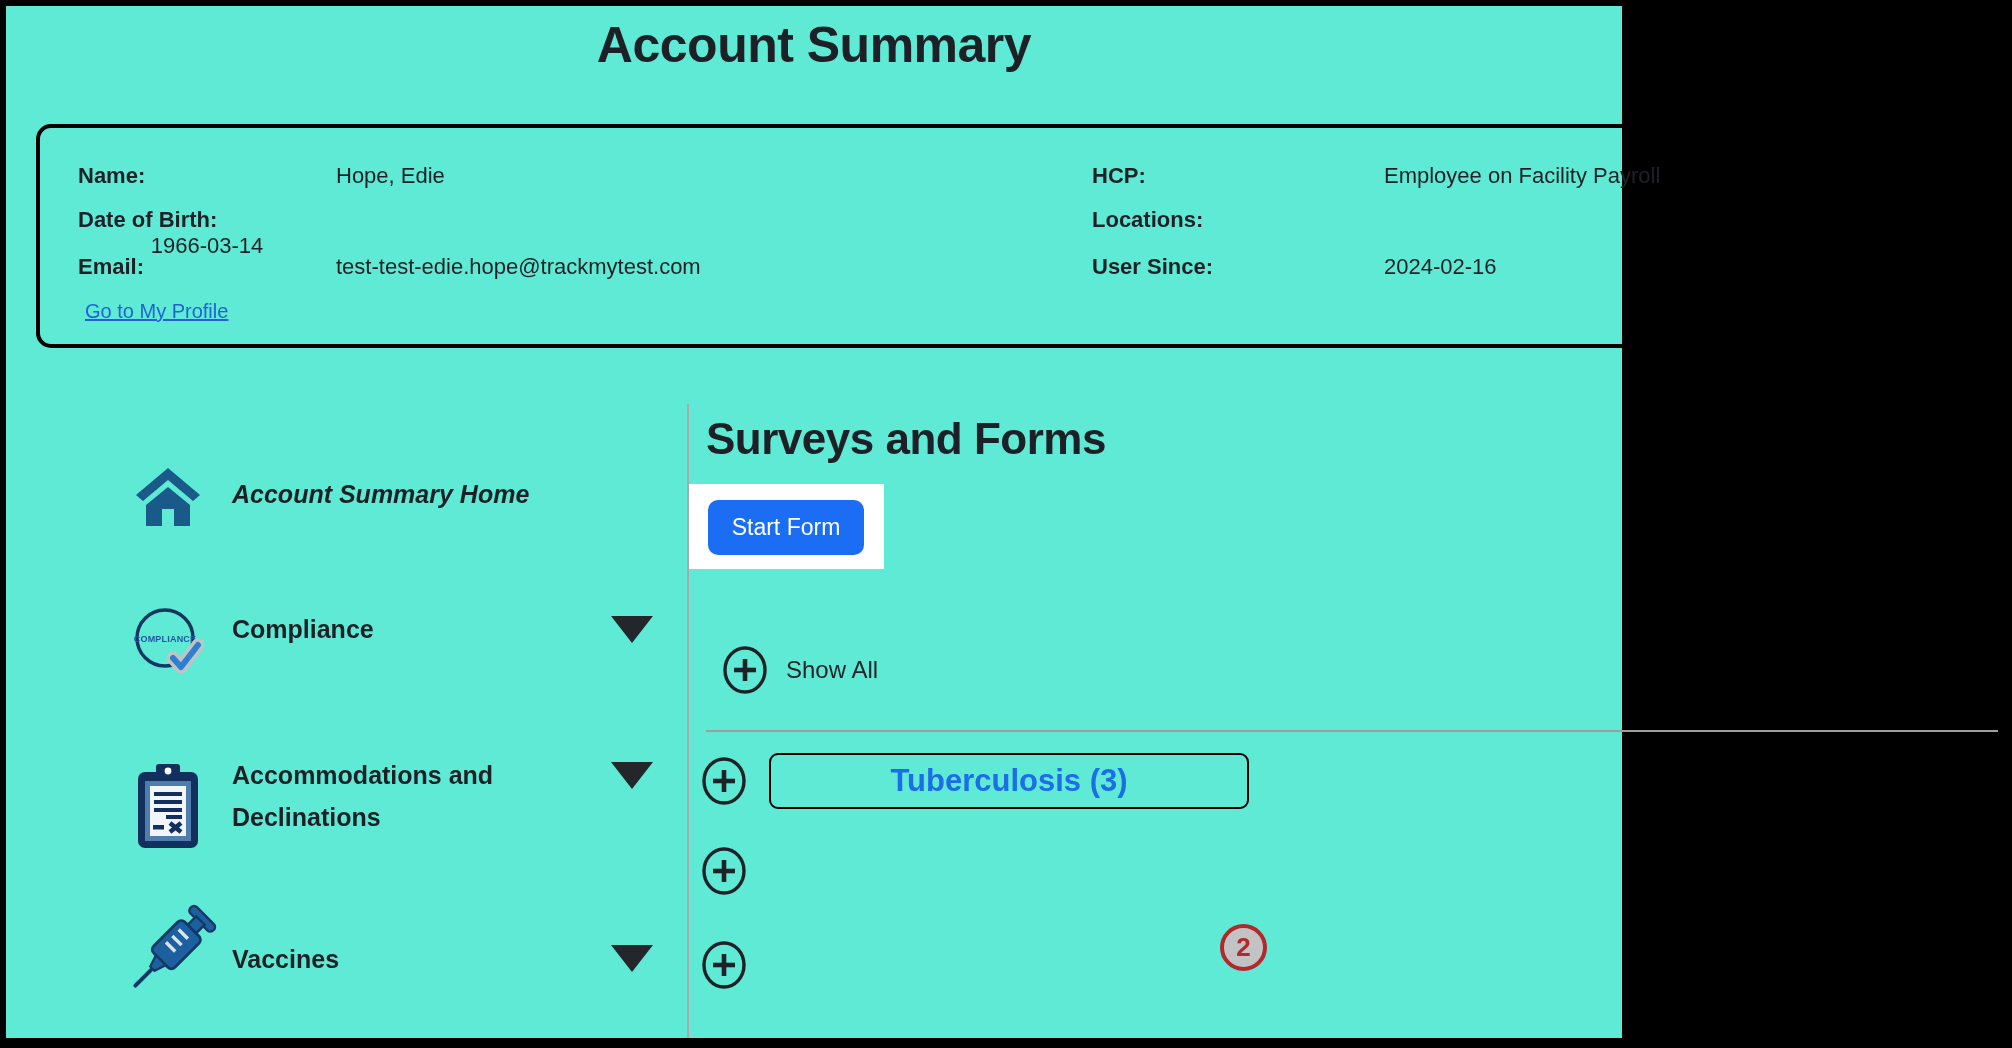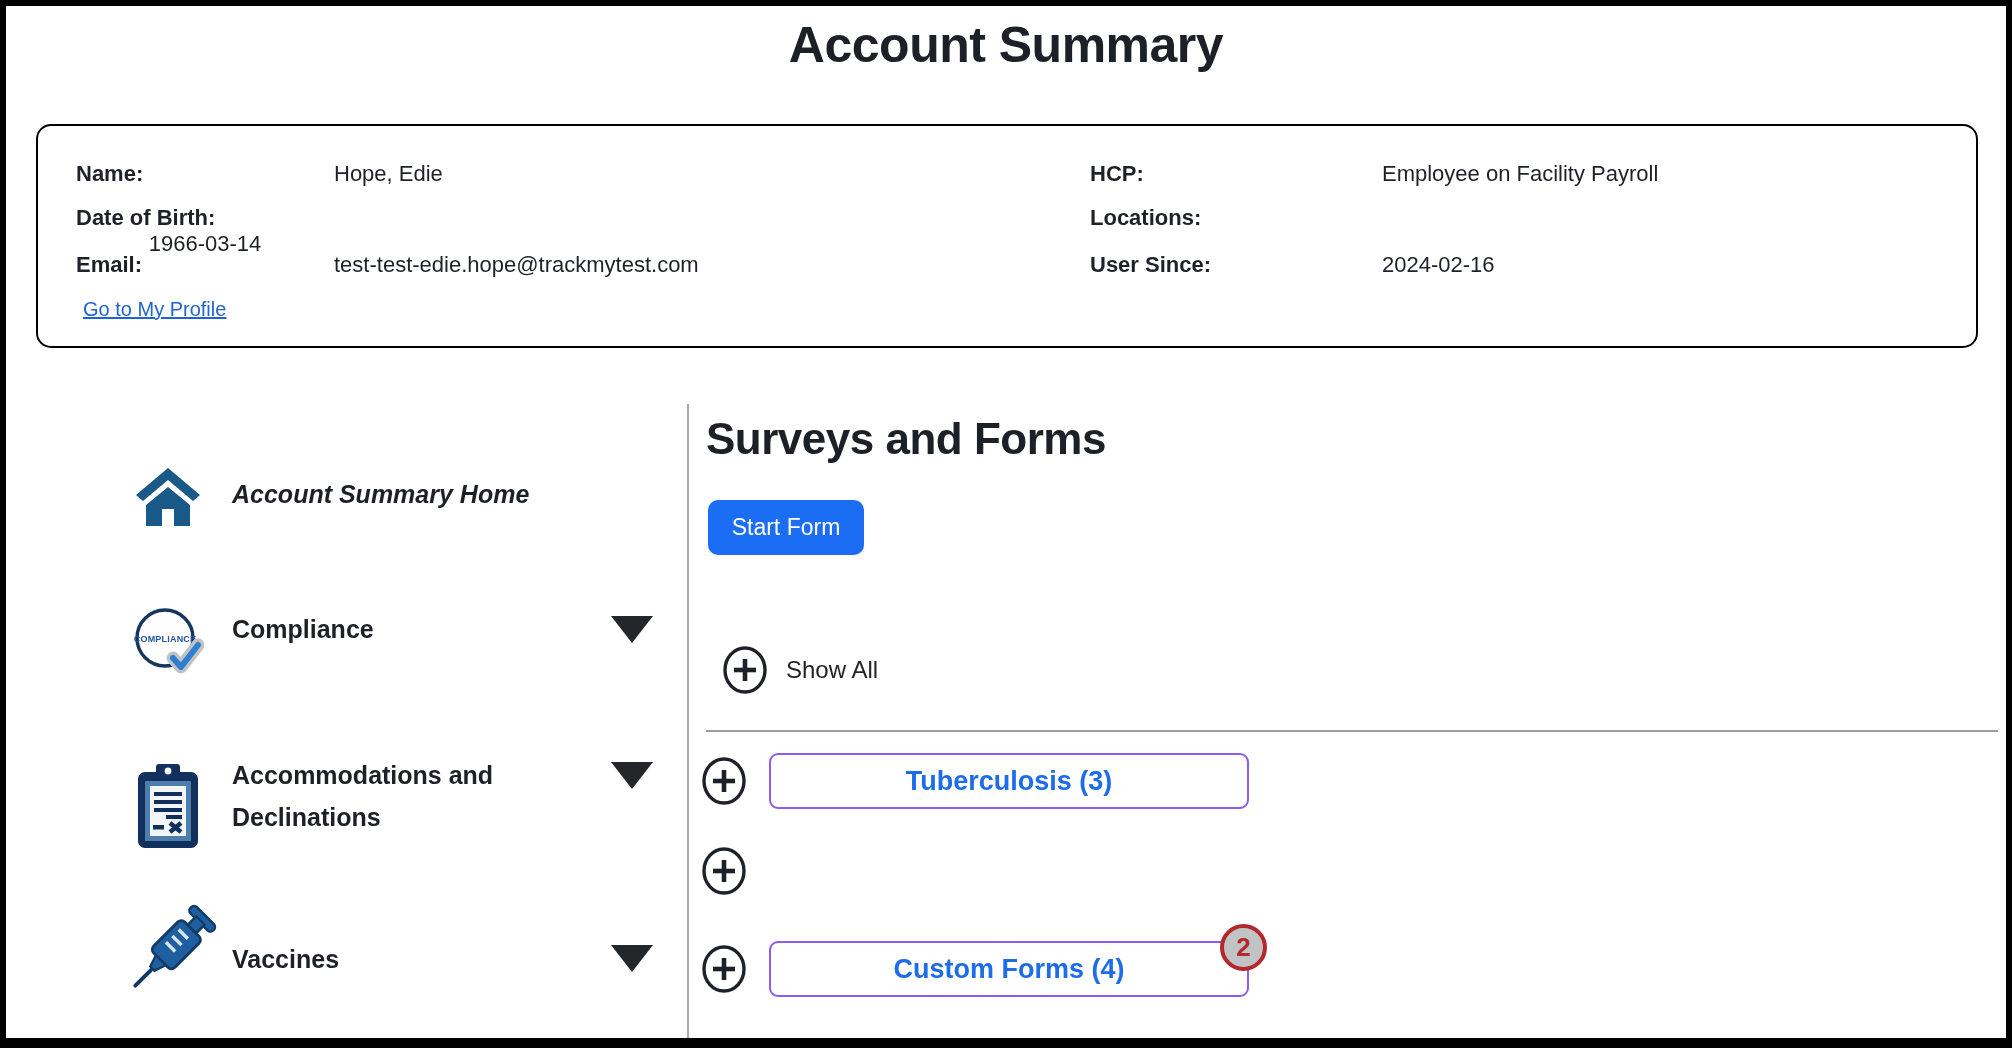--- a/index.html
+++ b/index.html
@@ -1,27 +1,27 @@
 <!DOCTYPE html>
 <html><head>
 <meta charset="utf-8">
 <style>
   * { margin:0; padding:0; box-sizing:border-box; }
   html,body { background:#000; }
   body { font-family:"Liberation Sans", sans-serif; color:#1e2228; }
   .screen { position:relative; width:2012px; height:1048px; background:#000; overflow:hidden; }
-  .page { position:absolute; left:6px; top:6px; width:2000px; height:1032px; background:#ffffff; }
+  .page { position:absolute; left:6px; top:6px; width:1616px; height:1032px; background:#5eead4; }
 
   
   .page-title { position:absolute; left:0; top:10px; width:100%; text-align:center;
     font-size:50px; font-weight:600; letter-spacing:-0.5px; color:#1d2127; }
 
   
   .profile-box { position:absolute; left:30px; top:118px; width:1942px; height:224px;
-    border:2px solid #000000; border-radius:15px; }
+    border:4px solid #000000; border-radius:15px; }
   .p-row { position:absolute; height:30px; display:flex; align-items:center; font-size:22px; }
   .p-row .lbl { font-weight:700; }
   .col-left .p-row { left:38px; }
   .col-left .lbl { width:258px; }
   .col-right .p-row { left:1052px; }
   .col-right .lbl { width:292px; }
   .r0 { top:33px; } .r1 { top:79px;flex-direction:column; } .r2 { top:124px; }
   .profile-link { position:absolute; left:38px; top:172px; font-size:20px;
     color:#1f64d1; text-decoration:underline; cursor:pointer;margin-left:7px; }
 
@@ -45,21 +45,21 @@
 
   .show-all { position:absolute; left:716px; top:640px; height:48px; display:flex;
     align-items:center; gap:18px; cursor:pointer; }
   .show-all-label { font-size:24px; color:#22262b; }
 
   .h-divider { position:absolute; left:700px; top:724px; width:1292px; height:2px; background:#9e9e9e; }
 
   .cat-row { position:absolute; left:695px; display:flex; align-items:center; gap:22px; }
   .cat-row-0 { top:747px; } .cat-row-1 { top:841px; } .cat-row-2 { top:935px; }
   .cat-btn { position:relative; width:480px; height:56px; background:transparent;
-    border:2px solid #8b5cf6; border-radius:9px; color:#1d6ce8; font-size:27px; font-weight:700;
+    border:2px solid #000000; border-radius:9px; color:#1d6ce8; font-size:31px; font-weight:700;
     font-family:"Liberation Sans", sans-serif; cursor:pointer; }
   .badge { position:absolute; left:1214px; top:918px; width:47px; height:47px;
     border:4px solid #b3282c; border-radius:50%; background:#c2c3c4; color:#b3282c;
     font-size:26px; font-weight:700; display:flex; align-items:center; justify-content:center; z-index:3; }
 
   .plus-icon { display:block; cursor:pointer; }
 </style>
 </head>
 <body>
 
@@ -194,20 +194,19 @@
           <line x1="12" y1="24" x2="34" y2="24" stroke="#1e2228" stroke-width="4.6"></line>
         </svg>
       </div>
 
       <div class="cat-row cat-row-2">
         <svg class="plus-icon" width="46" height="48" viewBox="0 0 46 48">
           <ellipse cx="23" cy="24" rx="20" ry="22" fill="none" stroke="#1e2228" stroke-width="3.4"></ellipse>
           <line x1="23" y1="13" x2="23" y2="35" stroke="#1e2228" stroke-width="4.6"></line>
           <line x1="12" y1="24" x2="34" y2="24" stroke="#1e2228" stroke-width="4.6"></line>
         </svg>
-        <button class="cat-btn">Custom Forms (4)</button>
       </div>
 
       <div class="badge">2</div>
     </div>
 
   </div>
 </div>
 
 </body></html>

